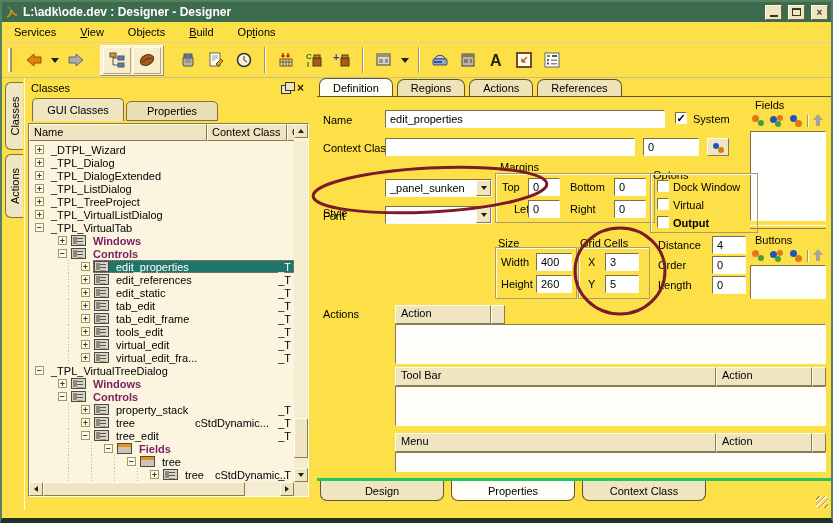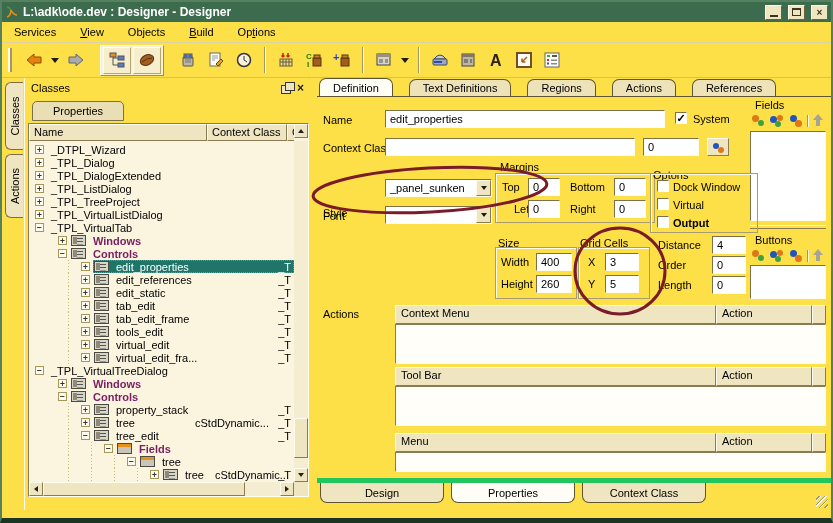--- a/index.html
+++ b/index.html
@@ -72,21 +72,21 @@
   .tctx{position:absolute;left:166px;z-index:1;}
   .tctx.inline{position:static;margin-left:8px;}
   .ttail{position:absolute;right:3px;z-index:1;}
   .selbar{position:absolute;top:0;bottom:0;right:0;background:#1F7568;outline:1px dotted #D06A7E;outline-offset:-1px;z-index:0;}
   .trow.sel .tlabel,.trow.sel .ttail{color:#fff;}
   
   .vsplit{width:7px;flex:none;}
   
   .rightpanel{flex:1;position:relative;}
   .rp-tabs{position:absolute;top:0;left:2px;right:0;height:18px;display:flex;align-items:flex-end;}
-  .rp-tab{height:17px;border:1px solid #5f5532;border-bottom:none;border-radius:7px 7px 0 0;padding:0 13px;display:flex;align-items:center;margin-right:16px;background:#EDE2B8;}
+  .rp-tab{height:17px;border:1px solid #5f5532;border-bottom:none;border-radius:7px 7px 0 0;padding:0 13px;display:flex;align-items:center;margin-right:4px;background:#EDE2B8;}
   .rp-tab.active{background:#FFFEF6;height:18px;z-index:2;}
   .rp-content{position:absolute;top:18px;left:0;right:0;height:382px;border-top:1px solid #5f5532;}
   .flabel{position:absolute;white-space:nowrap;}
   .input{position:absolute;height:18px;background:#fff;border:1px solid;border-color:#7E7148 #FFFDF0 #FFFDF0 #7E7148;padding:2px 4px;overflow:hidden;white-space:nowrap;}
   .combo{padding-right:16px;}
   .ddbtn{position:absolute;right:0;top:0;bottom:0;width:15px;background:#EFE5C0;border:1px solid;border-color:#FFFDF0 #8a7b52 #8a7b52 #FFFDF0;display:flex;align-items:center;justify-content:center;}
   .ddbtn .caret{border-left-width:3px;border-right-width:3px;border-top-width:4px;}
   .cb{position:absolute;width:12px;height:12px;background:#fff;border:1px solid;border-color:#7E7148 #FFFDF0 #FFFDF0 #7E7148;font:bold 11px/10px "Liberation Sans",sans-serif;text-align:center;}
   .groupbox{position:absolute;border:1px solid #A99C6E;box-shadow:1px 1px 0 #FFFDF0 inset;}
   .listbox{position:absolute;background:#fff;border:1px solid;border-color:#7E7148 #FFFDF0 #FFFDF0 #7E7148;}
@@ -95,21 +95,21 @@
   .balls i{position:absolute;border-radius:50%;}
   .msep{width:1px;height:12px;background:#a3966a;box-shadow:1px 0 0 #fffbe8;}
   .uparr{position:relative;width:12px;height:13px;}
   .uparr::before{content:"";position:absolute;left:1px;top:0;border-left:5px solid transparent;border-right:5px solid transparent;border-bottom:6px solid #A5A49A;}
   .uparr::after{content:"";position:absolute;left:4px;top:6px;width:4px;height:6px;background:#A5A49A;}
   .atable{position:absolute;left:78px;width:431px;}
   .ath{display:flex;height:19px;}
   .athc{border:1px solid;border-color:#fffdf0 #8a7b52 #8a7b52 #fffdf0;background:#EFE5C0;padding:1px 5px;white-space:nowrap;overflow:hidden;}
   .atc0{flex:1;} .atc1{width:96px;flex:none;} .atc2{width:14px;flex:none;}
   .atb{background:#FFFEF8;border:1px solid;border-color:#8a7b52 #fffdf0 #fffdf0 #8a7b52;}
-  .rp-btabs{position:absolute;top:400px;left:0;right:0;height:26px;border-top:5px solid #22c55e;display:flex;padding-left:3px;}
+  .rp-btabs{position:absolute;top:400px;left:0;right:0;height:26px;border-top:3px solid #22c55e;display:flex;padding-left:3px;}
   .rp-btab{height:20px;width:124px;border:1px solid #5f5532;border-top:none;border-radius:0 0 7px 7px;display:flex;align-items:center;justify-content:center;margin-right:7px;background:#EFE5C0;}
   .rp-btab.active{background:#FFFEF6;z-index:2;}
   .fsplit{position:absolute;left:433px;top:128px;width:76px;height:4px;border-top:1px solid #fffdf0;border-bottom:1px solid #8a7b52;}
   .grip-corner{position:absolute;right:3px;bottom:2px;width:12px;height:12px;background:repeating-linear-gradient(135deg,transparent 0 2px,#a3966a 2px 3px,#fffbe8 3px 4px);}
   .overlay{position:absolute;inset:0;pointer-events:none;z-index:40;}
   svg text{font-family:"Liberation Sans",sans-serif;}
 </style>
 </head>
 <body>
 
@@ -280,20 +280,21 @@
         </div>
       </div>
 
     <div class="leftpanel">
       <div class="lp-header">
         <span class="lp-title">Classes</span>
         <span class="lp-float"></span>
         <span class="lp-close">×</span>
       </div>
       <div class="lp-tabs" id="lp-tabs">
+          <div class="lp-tab active">GUI Classes</div>
           <div class="lp-tab">Properties</div>
         </div>
       <div class="tree-outer">
         <div class="tree-hdr">
           <span class="hcell hc0">Name</span>
           <span class="hcell hc1">Context Class</span>
           <span class="hcell hc2">Cl</span>
         </div>
         <button class="sbtn">
             <span class="tri-up"></span>
@@ -492,21 +493,20 @@
         </div>
         <div class="corner"></div>
       </div>
     </div>
 
     <div class="vsplit"></div>
 
     <div class="rightpanel">
       <div class="rp-tabs" id="rp-tabs">
           <div class="rp-tab active">Definition</div>
-          <div class="rp-tab">Text Definitions</div>
           <div class="rp-tab">Regions</div>
           <div class="rp-tab">Actions</div>
           <div class="rp-tab">References</div>
         </div>
 
       <div class="rp-content">
         <span class="flabel" style="left:438px;top:2px;">Fields</span>
 
         <span class="flabel" style="left:6px;top:17px;">Name</span>
         <div class="input" style="left:68px;top:13px;width:280px;">edit_properties</div>
@@ -614,21 +614,20 @@
             </span>
             <span class="msep"></span>
             <span class="uparr"></span>
           </div>
         <div class="listbox" style="left:433px;top:168px;width:76px;height:34px;"></div>
 
         <span class="flabel" style="left:6px;top:211px;">Actions</span>
         <div id="action-tables">
             <div class="atable" style="top: 208px;">
               <div class="ath">
-                <span class="athc atc0">Context Menu</span>
                 <span class="athc atc1">Action</span>
                 <span class="athc atc2"></span>
               </div>
               <div class="atb" style="height: 40px;"></div>
             </div>
             <div class="atable" style="top: 270px;">
               <div class="ath">
                 <span class="athc atc0">Tool Bar</span>
                 <span class="athc atc1">Action</span>
                 <span class="athc atc2"></span>

